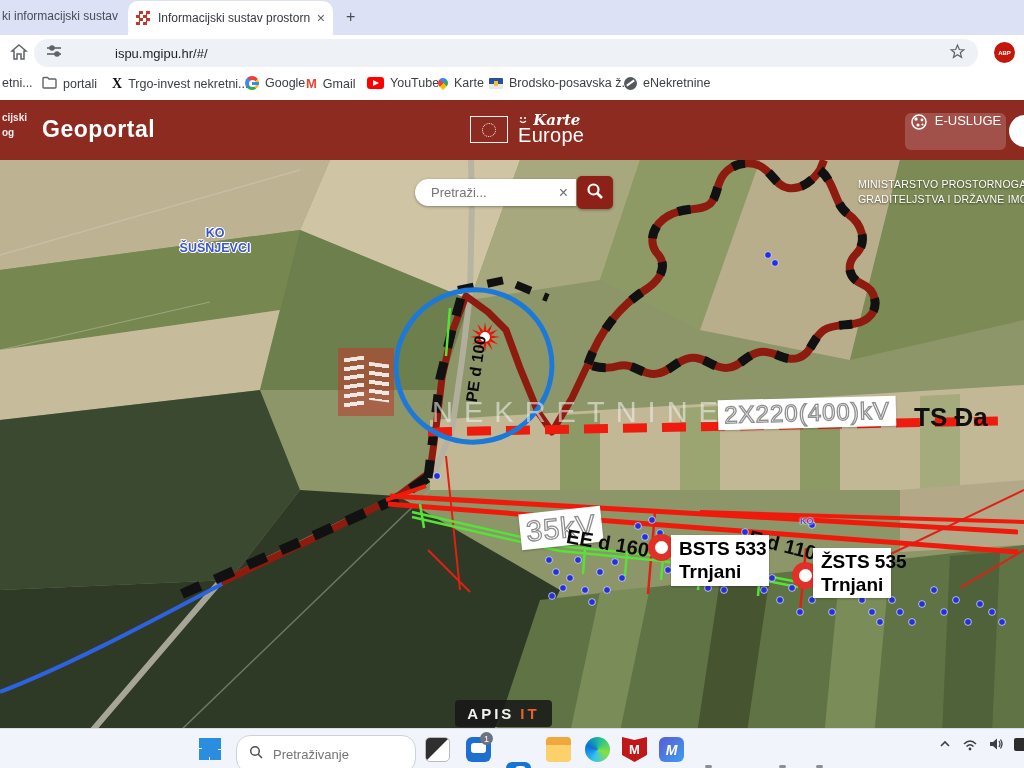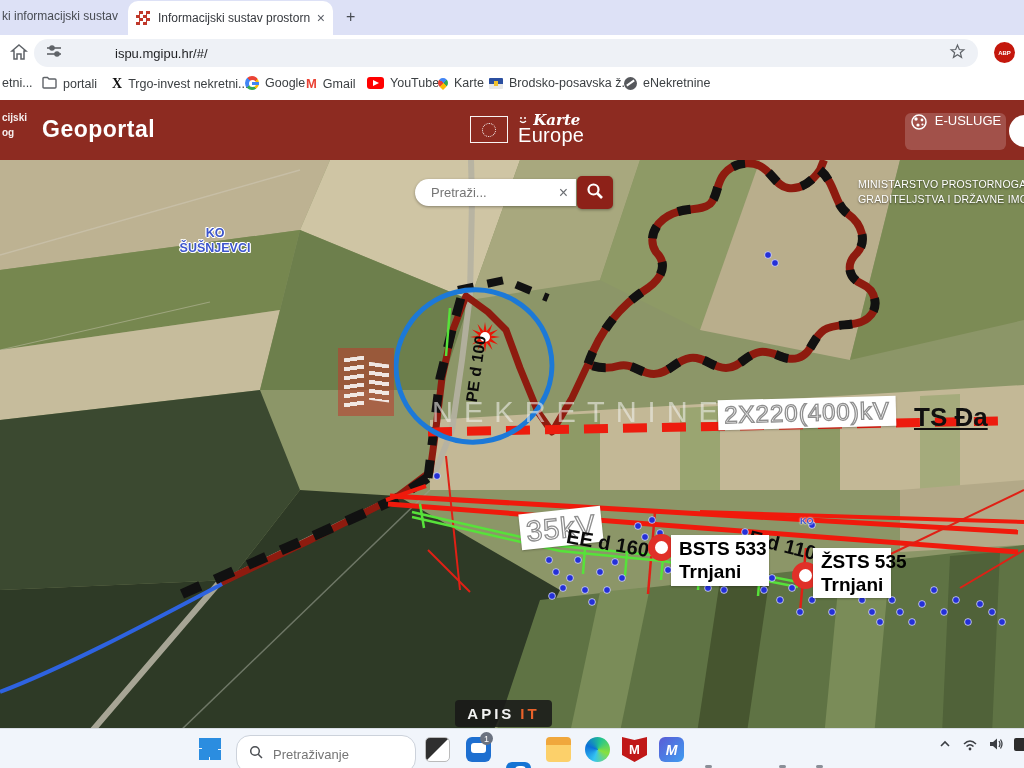--- a/index.html
+++ b/index.html
@@ -88,21 +88,21 @@
   .ko-small{position:absolute;left:800px;top:356px;color:#3d55cc;font-weight:bold;font-size:9px;
     text-shadow:0 0 2px #fff,0 0 2px #fff;}
 
   .whitebox{position:absolute;background:#fff;display:flex;align-items:center;justify-content:center;
     box-shadow:0 1px 2px rgba(0,0,0,.25);}
   .hollow{color:rgba(255,255,255,0);-webkit-text-stroke:1.3px #8f8f8f;letter-spacing:1px;}
   @supports not (-webkit-text-stroke:1px #000){.hollow{color:#8f8f8f;}}
   .kv220{left:718px;top:238px;width:178px;height:30px;transform:rotate(-1.5deg);font-size:24px;}
   .kv35{left:520px;top:350px;width:82px;height:36px;transform:rotate(-6deg);font-size:29px;}
 
-  .ts-label{position:absolute;left:914px;top:242px;font-size:26px;font-weight:bold;color:#101010;text-decoration:underline;}
+  .ts-label{position:absolute;left:914px;top:242px;font-size:26px;font-weight:bold;color:#101010;}
   .rot-label{position:absolute;font-weight:bold;color:#0a0a0a;}
   .ee160{left:566px;top:372px;font-size:20px;transform:rotate(10deg);}
   .ee110{left:748px;top:374px;font-size:20px;transform:rotate(14deg);}
   .pe100{left:443px;top:200px;font-size:16px;transform:rotate(-82deg);transform-origin:center;}
 
   .stsbox{padding:2px 8px;font-size:19px;font-weight:bold;color:#000;line-height:23px;
     justify-content:flex-start;text-align:left;display:block;}
   .bsts{left:671px;top:375px;width:98px;height:51px;}
   .zsts{left:813px;top:388px;width:78px;height:50px;}
 

